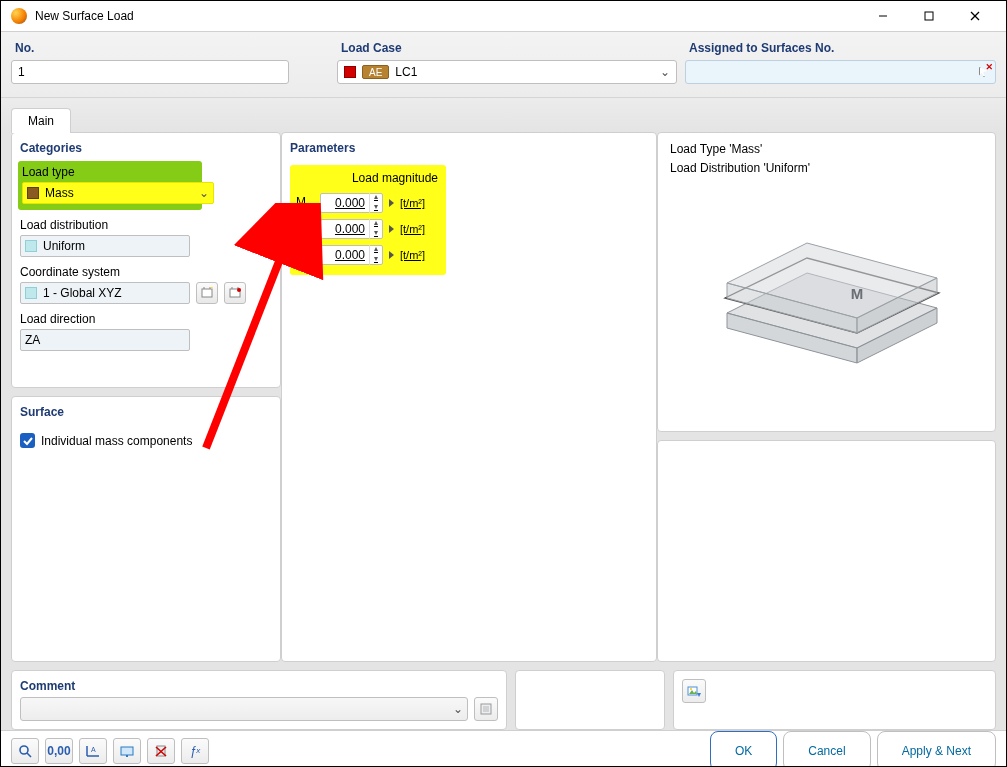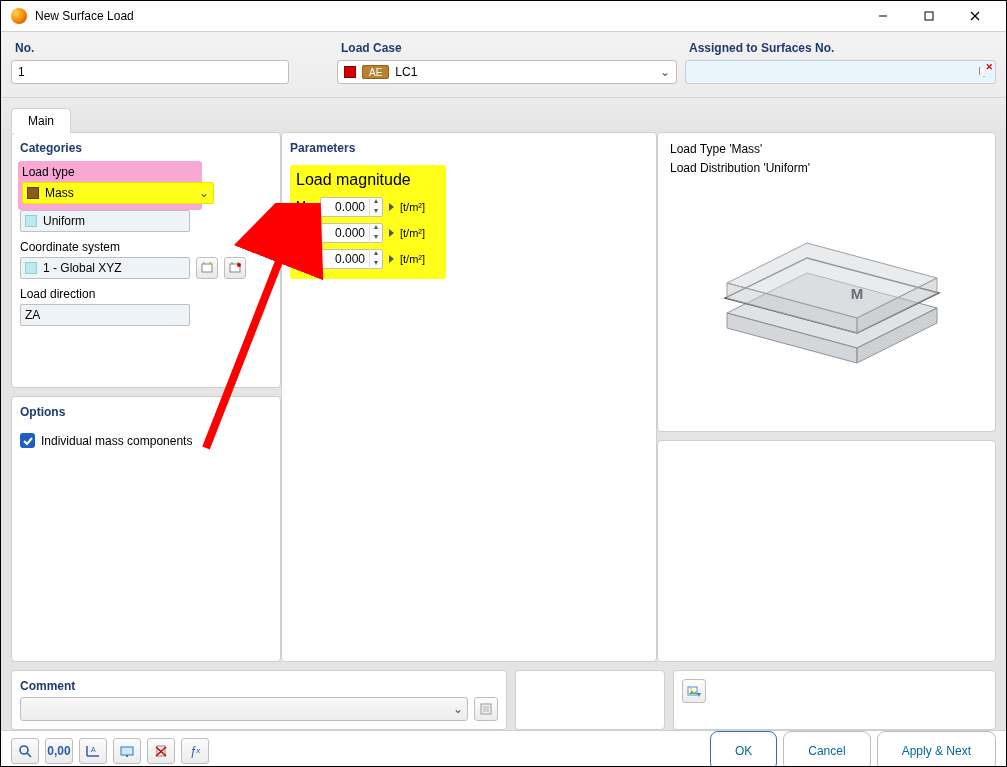--- a/index.html
+++ b/index.html
@@ -141,21 +141,21 @@
     display: flex;
     align-items: center;
     padding: 0 4px;
     width: 170px;
     gap: 6px;
   }
   .combo .sw { width: 12px; height: 12px; }
   .combo.hl { background: #ffff1a; border-color: #e6e600; }
   .combo .dd { margin-left: auto; color: #555; }
   .hl-region {
-    background: #f9a8d4;
+    background: #84cc16;
     padding: 4px 4px 6px 4px;
     margin: -2px -2px 0 -2px;
     border-radius: 3px;
     width: 184px;
   }
   .mini-btn {
     width: 22px; height: 22px;
     border: 1px solid #bfbfbf;
     background: linear-gradient(#fbfbfb,#e8e8e8);
     border-radius: 3px;
@@ -166,22 +166,22 @@
   .chk {
     width: 15px; height: 15px;
     border-radius: 3px;
     background: #1b5fc1;
     display:flex; align-items:center; justify-content:center;
   }
   .chk svg { width: 10px; height: 10px; stroke: #fff; stroke-width: 2; fill:none; }
   
   .params .sec-title { margin-bottom: 2px; }
   .mag-block { background:#ffff1a; padding:6px 8px 8px 6px; border-radius:3px; margin-top:2px; width: 156px; }
-  .mag-title { font-size: 16px; margin-bottom: 6px; }
-  .mag-row { display:flex; align-items:center; gap:4px; height: 24px; }
+  .mag-title { font-size: 12px; margin-bottom: 6px; text-align: right; }
+  .mag-row { display:flex; align-items:center; gap:4px; height: 24px; text-decoration: underline; }
   .mag-row + .mag-row { margin-top: 2px; }
   .mag-lbl { width: 20px; }
   .mag-lbl sub { font-size: 9px; }
   .spin {
     display:flex; align-items:center;
     border: 1px solid #bfbfbf; background:#fff; border-radius:2px;
     height: 20px;
   }
   .spin input {
     width: 48px; border:none; outline:none; text-align:right;
@@ -331,20 +331,21 @@
 
         <div class="hl-region">
           <div class="row-label" style="margin-top:0">Load type</div>
           <div class="combo hl" style="width:192px">
             <span class="sw" style="background:#8a5a23;border:1px solid #5e3c15"></span>
             <span>Mass</span>
             <span class="dd">⌄</span>
           </div>
         </div>
 
+        <div class="row-label">Load distribution</div>
         <div class="combo">
           <span class="sw" style="background:#bfe8ec;border:1px solid #8fcfd6"></span>
           <span>Uniform</span>
         </div>
 
         <div class="row-label">Coordinate system</div>
         <div class="coord-row">
           <div class="combo">
             <span class="sw" style="background:#bfe8ec;border:1px solid #8fcfd6"></span>
             <span>1 - Global XYZ</span>
@@ -367,21 +368,21 @@
           </div>
         </div>
 
         <div class="row-label">Load direction</div>
         <div class="combo">
           <span>ZA</span>
         </div>
       </div>
 
       <div class="section" style="flex:1">
-        <div class="sec-title">Options</div>
+        <div class="sec-title">Surface</div>
         <div class="chk-row">
           <div class="chk">
             <svg viewBox="0 0 10 10">
                 <polyline points="1,5 4,8 9,2"></polyline>
               </svg>
           </div>
           <span>Individual mass components</span>
         </div>
       </div>
     </div>

